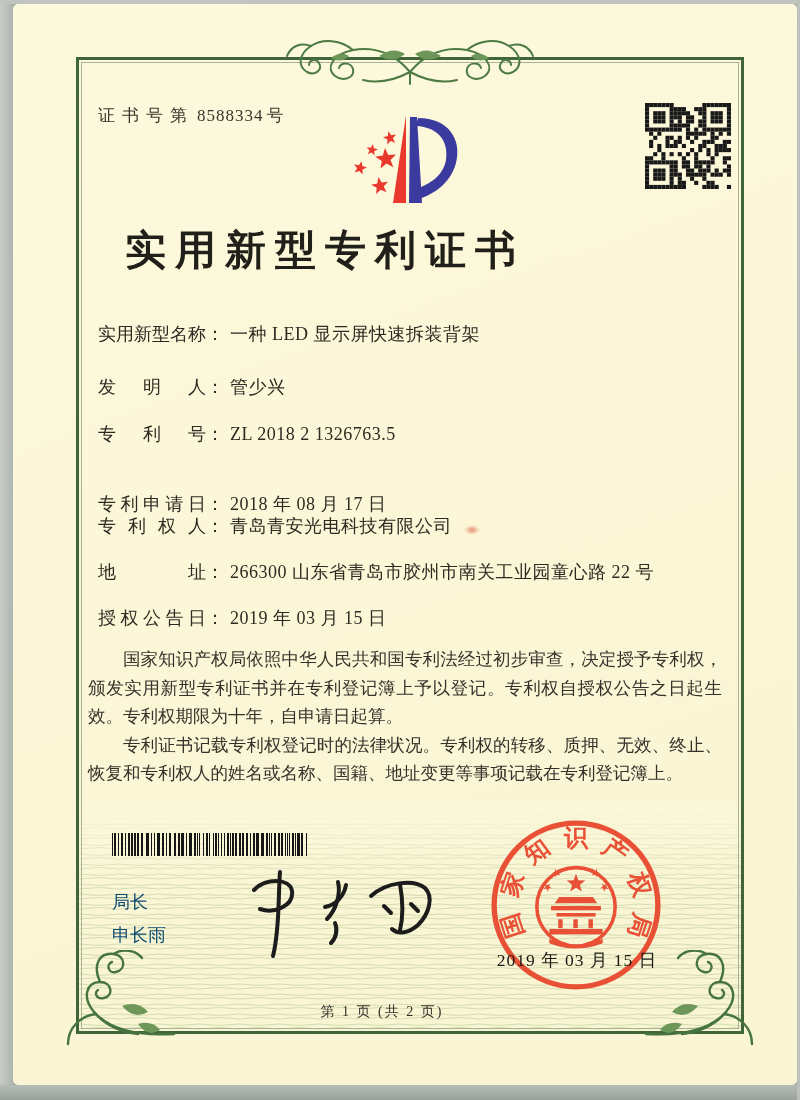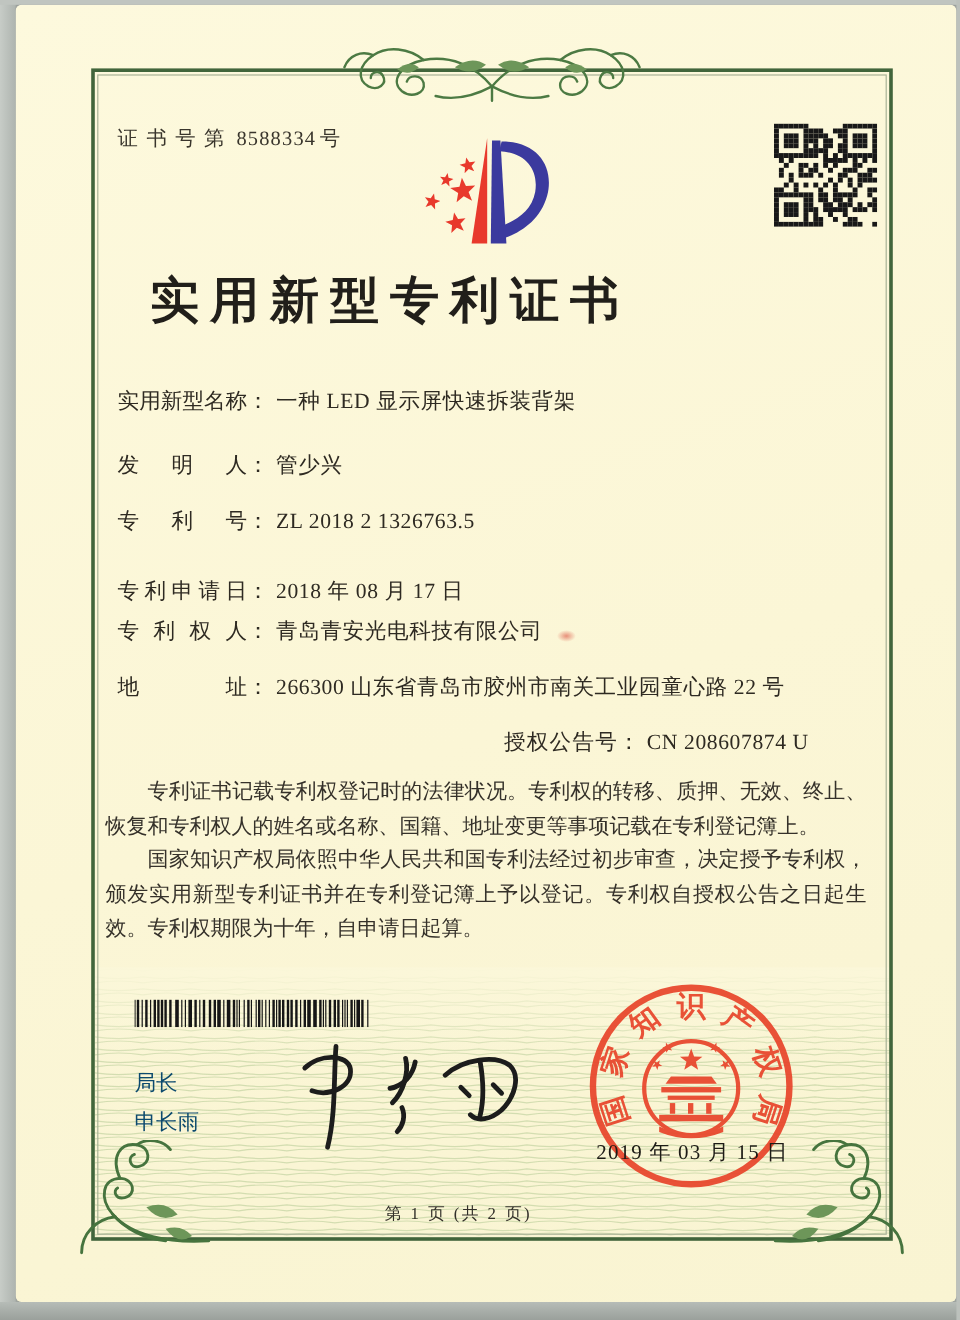--- a/index.html
+++ b/index.html
@@ -397,40 +397,40 @@
   <div class="fields">
     <div class="frow" style="top:322px;">
       <span class="flabel">实用新型名称</span><span class="fcolon">：</span><span class="fvalue">一种 LED 显示屏快速拆装背架</span>
     </div>
     <div class="frow" style="top:375px;">
       <span class="flabel">发明人</span><span class="fcolon">：</span><span class="fvalue">管少兴</span>
     </div>
     <div class="frow" style="top:422px;">
       <span class="flabel">专利号</span><span class="fcolon">：</span><span class="fvalue">ZL 2018 2 1326763.5</span>
     </div>
-    <div class="frow" style="top:480px;">
+    <div class="frow" style="top:492px;">
       <span class="flabel">专利申请日</span><span class="fcolon">：</span><span class="fvalue">2018 年 08 月 17 日</span>
     </div>
     <div class="frow" style="top:514px;">
       <span class="flabel">专利权人</span><span class="fcolon">：</span><span class="fvalue">青岛青安光电科技有限公司</span>
     </div>
     <div class="frow" style="top:560px;">
       <span class="flabel">地址</span><span class="fcolon">：</span><span class="fvalue">266300 山东省青岛市胶州市南关工业园童心路 22 号</span>
     </div>
     <div class="frow" style="top:606px;width:640px;">
-      <span class="grant2">
-        <span class="glabel">授权公告号</span><span class="fcolon">：</span><span class="fvalue">CN 208607874 U</span>
+      <span>
+        <span class="flabel">授权公告日</span><span class="fcolon">：</span><span class="fvalue">2019 年 03 月 15 日</span>
       </span>
     </div>
   </div>
   <div class="ink-speck"></div>
 
   <div class="bodytext">
+    <p>国家知识产权局依照中华人民共和国专利法经过初步审查，决定授予专利权，颁发实用新型专利证书并在专利登记簿上予以登记。专利权自授权公告之日起生效。专利权期限为十年，自申请日起算。</p>
     <p>专利证书记载专利权登记时的法律状况。专利权的转移、质押、无效、终止、恢复和专利权人的姓名或名称、国籍、地址变更等事项记载在专利登记簿上。</p>
-    <p>国家知识产权局依照中华人民共和国专利法经过初步审查，决定授予专利权，颁发实用新型专利证书并在专利登记簿上予以登记。专利权自授权公告之日起生效。专利权期限为十年，自申请日起算。</p>
   </div>
 
   <svg class="barcode" id="barcode" width="200" height="23">
       <rect x="0" y="0" width="1" height="23" fill="#161616"></rect>
       <rect x="2" y="0" width="2" height="23" fill="#161616"></rect>
       <rect x="6" y="0" width="1" height="23" fill="#161616"></rect>
       <rect x="9" y="0" width="2" height="23" fill="#161616"></rect>
       <rect x="13" y="0" width="1" height="23" fill="#161616"></rect>
       <rect x="16" y="0" width="2" height="23" fill="#161616"></rect>
       <rect x="19" y="0" width="2" height="23" fill="#161616"></rect>

